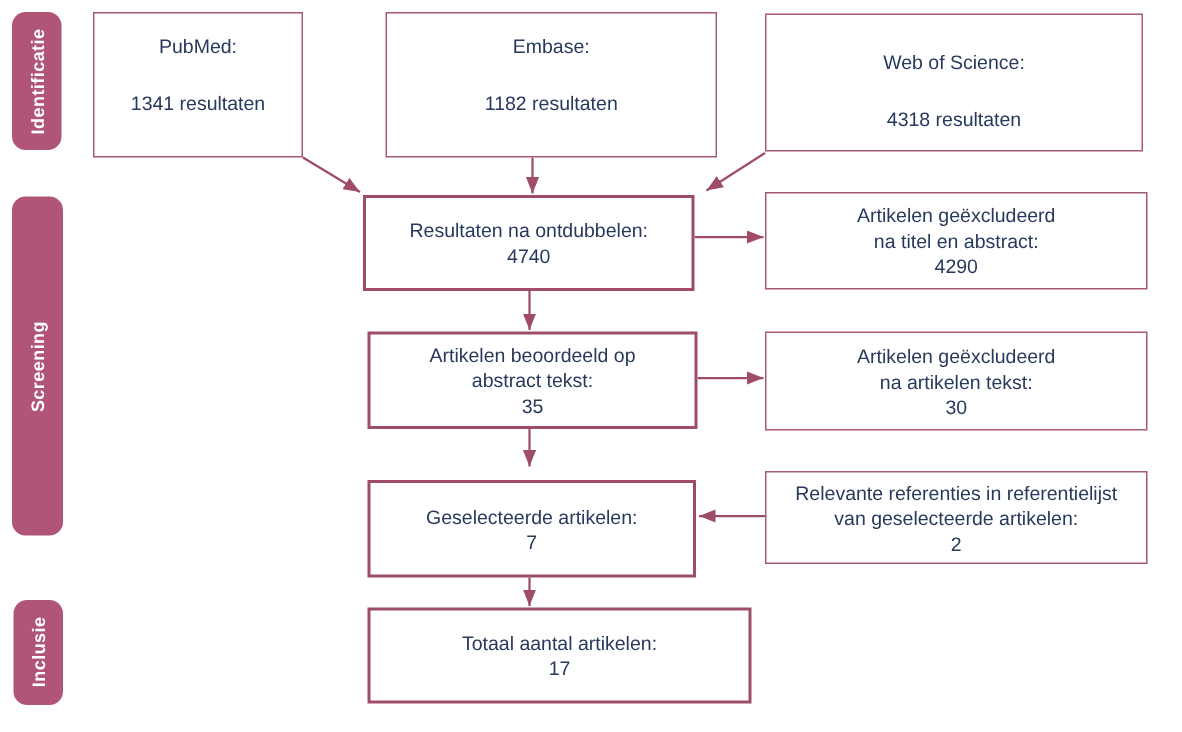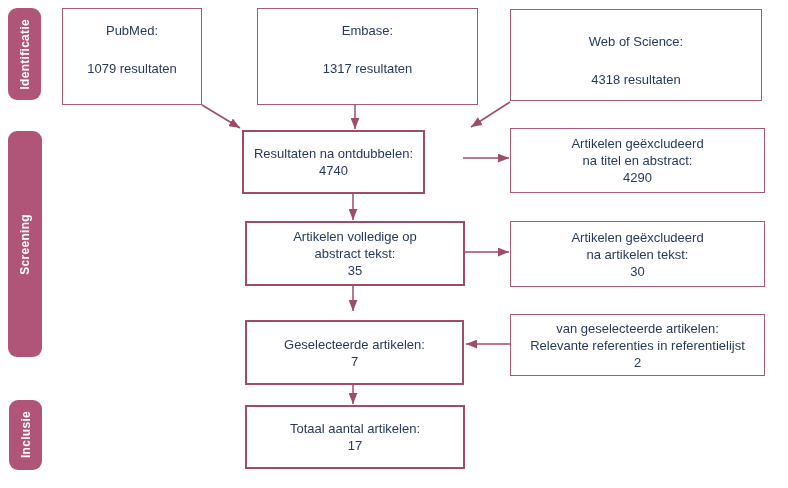--- a/index.html
+++ b/index.html
@@ -87,60 +87,60 @@
       <line x1="353" y1="194" x2="353" y2="220" marker-end="url(#ah)"></line>
       <line x1="465" y1="252" x2="509" y2="252" marker-end="url(#ah)"></line>
       <line x1="353" y1="286" x2="353" y2="311" marker-end="url(#ah)"></line>
       <line x1="510" y1="344" x2="466" y2="344" marker-end="url(#ah)"></line>
       <line x1="353" y1="377" x2="353" y2="404" marker-end="url(#ah)"></line>
     </g>
   </svg>
 
   <div class="box top-align" style="left:62px; top:8px; width:140px; height:97px;">
     <div>PubMed:</div>
-    <div>1079 resultaten</div>
+    <div>1341 resultaten</div>
   </div>
   <div class="box top-align" style="left:245px; top:8px; width:221px; height:97px;margin-left:12px;">
     <div>Embase:</div>
-    <div>1317 resultaten</div>
+    <div>1182 resultaten</div>
   </div>
   <div class="box top-align" style="left:510px; top:9px; width:252px; height:92px;justify-content:center;">
     <div>Web of Science:</div>
     <div>4318 resultaten</div>
   </div>
 
-  <div class="box thick" style="left:242px; top:130px; width:183px; height:64px;">
+  <div class="box thick" style="left:242px; top:130px; width:221px; height:64px;">
     <div>Resultaten na ontdubbelen:</div>
     <div>4740</div>
   </div>
   <div class="box" style="left:510px; top:128px; width:255px; height:65px;">
     <div>Artikelen geëxcludeerd</div>
     <div>na titel en abstract:</div>
     <div>4290</div>
   </div>
 
   <div class="box thick" style="left:245px; top:221px; width:220px; height:65px;">
-    <div>Artikelen volledige op</div>
+    <div>Artikelen beoordeeld op</div>
     <div>abstract tekst:</div>
     <div>35</div>
   </div>
   <div class="box" style="left:510px; top:221px; width:255px; height:66px;">
     <div>Artikelen geëxcludeerd</div>
     <div>na artikelen tekst:</div>
     <div>30</div>
   </div>
 
   <div class="box thick" style="left:245px; top:320px; width:219px; height:65px;">
     <div>Geselecteerde artikelen:</div>
     <div>7</div>
   </div>
   <div class="box" style="left:510px; top:314px; width:255px; height:62px;">
+    <div>Relevante referenties in referentielijst</div>
     <div>van geselecteerde artikelen:</div>
-    <div>Relevante referenties in referentielijst</div>
     <div>2</div>
   </div>
 
-  <div class="box thick" style="left:245px; top:405px; width:220px; height:64px;">
+  <div class="box thick" style="left:245px; top:405px; width:256px; height:64px;">
     <div>Totaal aantal artikelen:</div>
     <div>17</div>
   </div>
 
 </div>
 
 </body></html>

